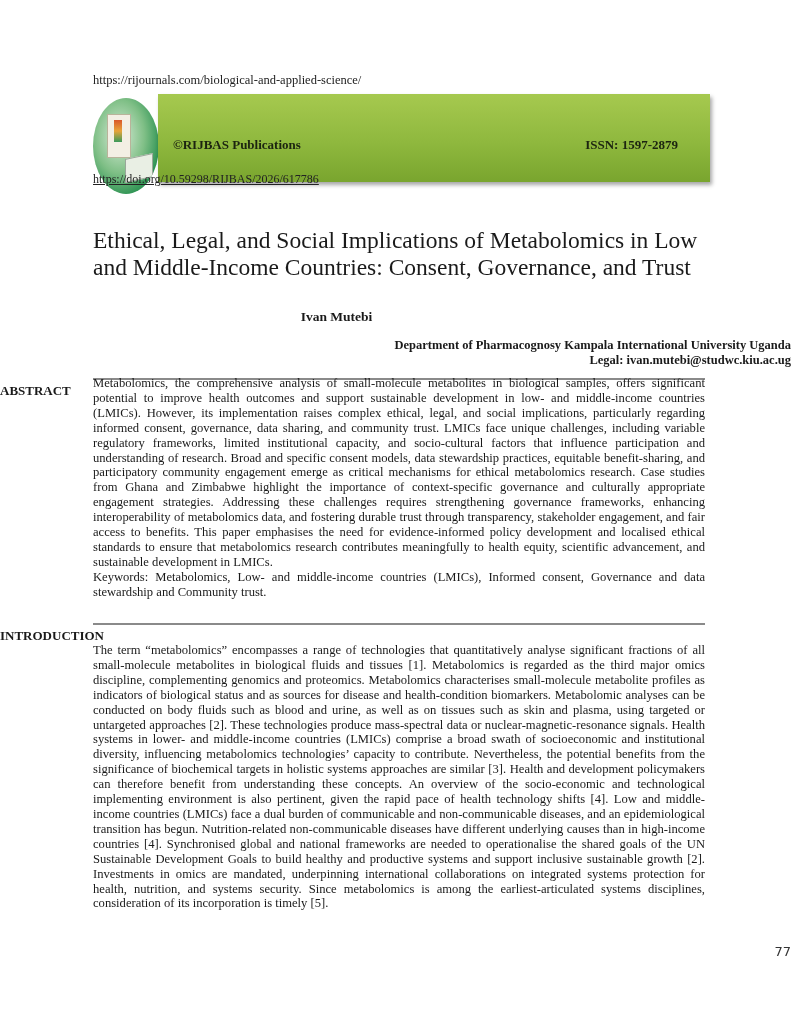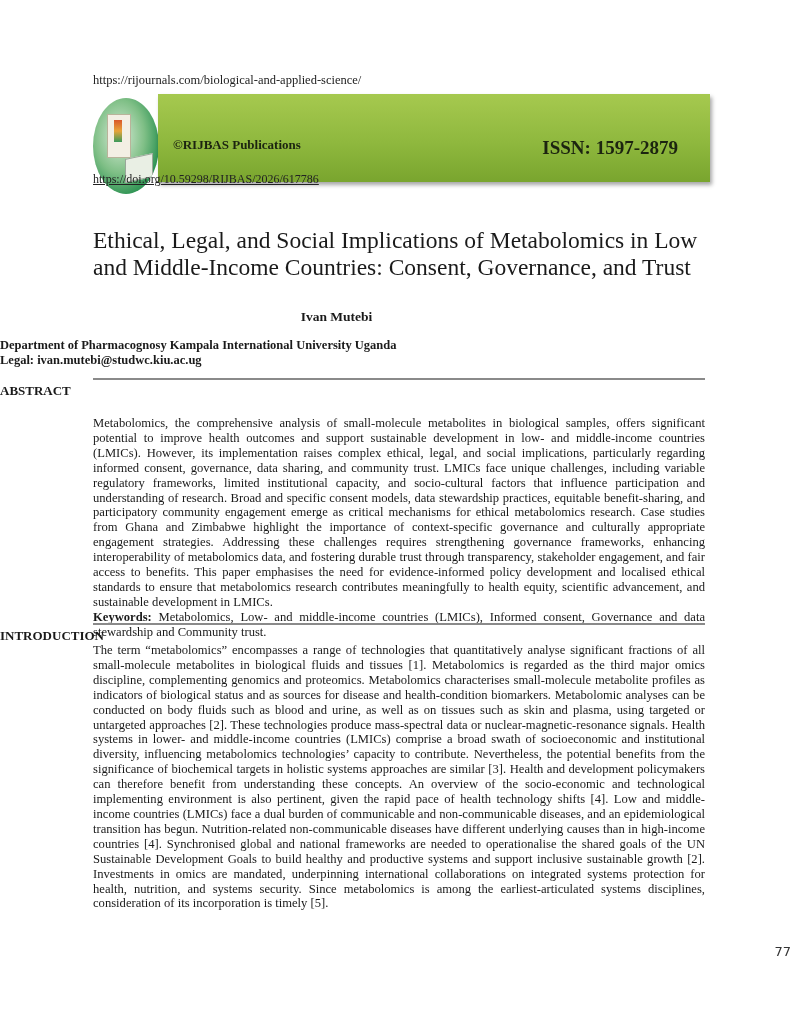--- a/index.html
+++ b/index.html
@@ -11,30 +11,30 @@
           overflow: hidden; }
   .logo .poster { position: absolute; left: 14px; top: 16px; width: 22px; height: 42px; background: #f3efe4; border: 1px solid #b9b39a; }
   .logo .poster:after { content: ""; position: absolute; left: 6px; top: 5px; width: 8px; height: 22px; background: linear-gradient(#d9572a, #e8a43a, #3b9a5a); }
   .logo .box { position: absolute; left: 32px; top: 58px; width: 26px; height: 22px; background: #e9efe4; border: 1px solid #9aa79a; transform: skewY(-12deg); }
   .banner { position: absolute; left: 158px; top: 94px; width: 552px; height: 88px;
             background: linear-gradient(#a6c94f, #8fb83e 55%, #79a52e);
             box-shadow: 2px 3px 4px rgba(0,0,0,0.35); }
   .banner .jtitle { position: absolute; left: 13px; top: 14px; font-weight: bold; font-size: 10.6px; color: #1c2410; white-space: nowrap; }
   .banner .jtitle .vol { font-size: 9.6px; }
   .banner .pub { position: absolute; left: 15px; top: 43px; font-weight: bold; font-size: 13px; color: #1c2410; }
-  .banner .issn { position: absolute; right: 32px; top: 43px; font-weight: bold; font-size: 19px; color: #1c2410; }
+  .banner .issn { position: absolute; right: 32px; top: 43px; font-weight: bold; font-size: 13px; color: #1c2410; }
   .doi { position: absolute; left: 93px; top: 172px; font-size: 12px; color: #222; text-decoration: underline; }
   .title { position: absolute; left: 93px; top: 227px; width: 610px; font-weight: normal; font-size: 23.5px; line-height: 27px; color: #1a1a1a; }
   .author { position: absolute; left: 0; width: 673px; top: 309px; text-align: center; font-weight: bold; font-size: 13.5px; }
-  .affil { position: absolute; left: 0; width: 791px; top: 338px; text-align: left; font-weight: bold; font-size: 12.5px; line-height: 15px; }
+  .affil { position: absolute; left: 0; width: 791px; top: 338px; text-align: right; font-weight: bold; font-size: 12.5px; line-height: 15px; }
   .rule { position: absolute; left: 93px; width: 612px; height: 2px; background: #8a8a8a; }
   .section-head { position: absolute; left: 0; width: 791px; text-align: left; font-weight: bold; font-size: 13px; }
   .body-text { position: absolute; left: 93px; width: 612px; font-size: 12.6px; line-height: 14.9px; text-align: justify; color: #1a1a1a; }
   .page-num { position: absolute; left: 0; width: 791px; top: 944px; text-align: right; font-family: "DejaVu Sans", sans-serif; font-size: 13px; color: #333; }
-  b.kw { font-weight: bold; }
+  b.kw { font-weight: normal; }
 </style>
 </head>
 <body>
 
 <div class="url-top">https://rijournals.com/biological-and-applied-science/</div>
 
 <div class="logo">
   <div class="poster"></div>
   <div class="box"></div>
 </div>
@@ -48,21 +48,21 @@
 
 <div class="title">Ethical, Legal, and Social Implications of Metabolomics in Low and Middle-Income Countries: Consent, Governance, and Trust</div>
 <div class="author">Ivan Mutebi</div>
 <div class="affil">
   <div>Department of Pharmacognosy Kampala International University Uganda</div>
   <div>Legal: ivan.mutebi@studwc.kiu.ac.ug</div>
 </div>
 
 <div class="rule" style="top:378px;"></div>
 <div class="section-head" style="top:383px;">ABSTRACT</div>
-<div class="body-text" style="top:416px;">
+<div class="body-text" style="top:376px;">
   <div>Metabolomics, the comprehensive analysis of small-molecule metabolites in biological samples, offers significant potential to improve health outcomes and support sustainable development in low- and middle-income countries (LMICs). However, its implementation raises complex ethical, legal, and social implications, particularly regarding informed consent, governance, data sharing, and community trust. LMICs face unique challenges, including variable regulatory frameworks, limited institutional capacity, and socio-cultural factors that influence participation and understanding of research. Broad and specific consent models, data stewardship practices, equitable benefit-sharing, and participatory community engagement emerge as critical mechanisms for ethical metabolomics research. Case studies from Ghana and Zimbabwe highlight the importance of context-specific governance and culturally appropriate engagement strategies. Addressing these challenges requires strengthening governance frameworks, enhancing interoperability of metabolomics data, and fostering durable trust through transparency, stakeholder engagement, and fair access to benefits. This paper emphasises the need for evidence-informed policy development and localised ethical standards to ensure that metabolomics research contributes meaningfully to health equity, scientific advancement, and sustainable development in LMICs.</div>
   <div><b class="kw">Keywords:</b><span> Metabolomics, Low- and middle-income countries (LMICs), Informed consent, Governance and data stewardship and Community trust.</span></div>
 </div>
 
 <div class="rule" style="top:623px;"></div>
 <div class="section-head" style="top:628px;">INTRODUCTION</div>
 <div class="body-text" style="top:643px;">The term “metabolomics” encompasses a range of technologies that quantitatively analyse significant fractions of all small-molecule metabolites in biological fluids and tissues [1]. Metabolomics is regarded as the third major omics discipline, complementing genomics and proteomics. Metabolomics characterises small-molecule metabolite profiles as indicators of biological status and as sources for disease and health-condition biomarkers. Metabolomic analyses can be conducted on body fluids such as blood and urine, as well as on tissues such as skin and plasma, using targeted or untargeted approaches [2]. These technologies produce mass-spectral data or nuclear-magnetic-resonance signals. Health systems in lower- and middle-income countries (LMICs) comprise a broad swath of socioeconomic and institutional diversity, influencing metabolomics technologies’ capacity to contribute. Nevertheless, the potential benefits from the significance of biochemical targets in holistic systems approaches are similar [3]. Health and development policymakers can therefore benefit from understanding these concepts. An overview of the socio-economic and technological implementing environment is also pertinent, given the rapid pace of health technology shifts [4]. Low and middle-income countries (LMICs) face a dual burden of communicable and non-communicable diseases, and an epidemiological transition has begun. Nutrition-related non-communicable diseases have different underlying causes than in high-income countries [4]. Synchronised global and national frameworks are needed to operationalise the shared goals of the UN Sustainable Development Goals to build healthy and productive systems and support inclusive sustainable growth [2]. Investments in omics are mandated, underpinning international collaborations on integrated systems protection for health, nutrition, and systems security. Since metabolomics is among the earliest-articulated systems disciplines, consideration of its incorporation is timely [5].</div>
 
 <div class="page-num">77</div>
 

